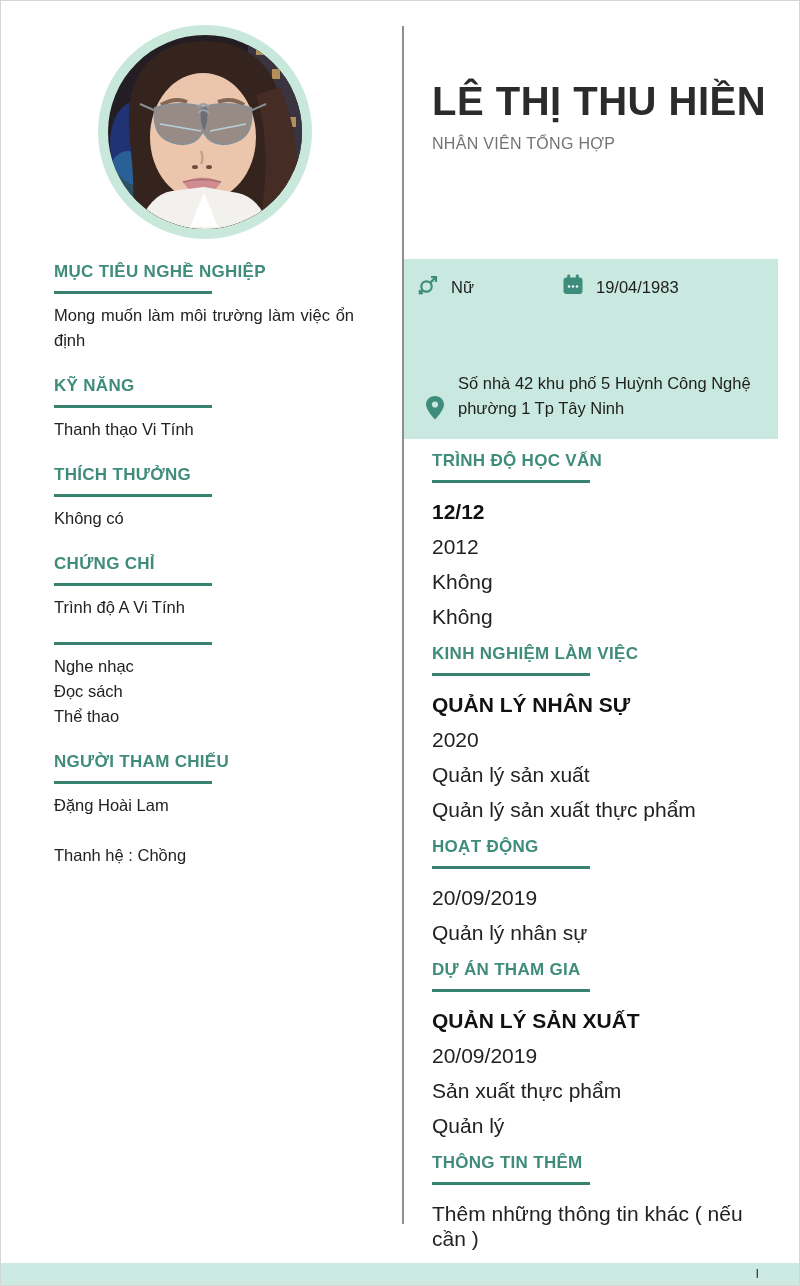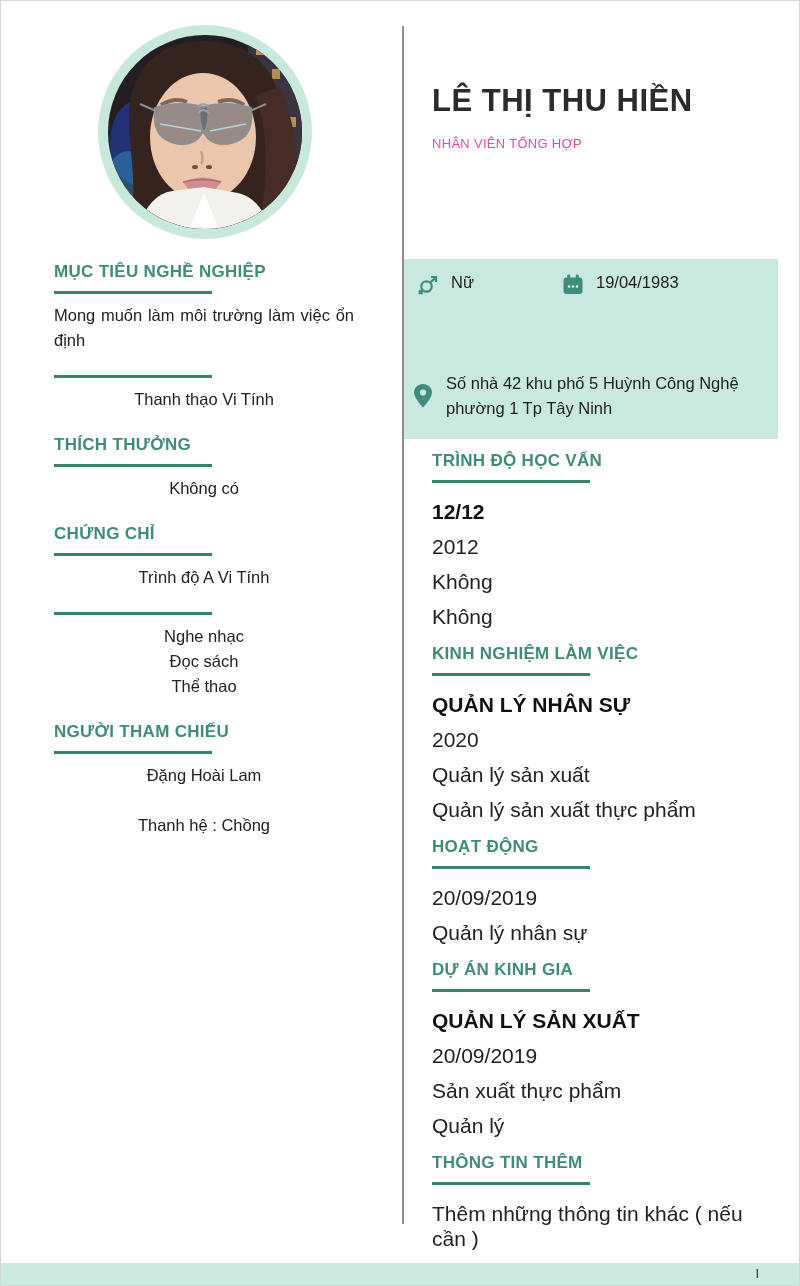--- a/index.html
+++ b/index.html
@@ -15,35 +15,35 @@
 
   
   .left-col { position:absolute; left:0; top:0; width:401px; }
   .photo-wrap { margin:24px 0 0 97px; width:214px; height:214px; }
   .left-content { margin:22px 48px 0 53px; }
 
   .sec-heading { font-size:17px; font-weight:bold; color:#3f8c7a; letter-spacing:.3px; line-height:22px; }
   .sec-underline { width:158px; height:3px; background:#37836f; margin-top:8px; }
   .mt-sec { margin-top:22px; }
 
-  .body-text { font-size:16.5px; line-height:25px; color:#222; margin-top:9px;text-align:center; }
+  .body-text { font-size:16.5px; line-height:25px; color:#222; margin-top:9px; }
   .justify { text-align:justify; }
   .ref-gap { margin-top:25px; }
 
   
   .right-col { position:absolute; left:403px; top:0; width:374px; }
-  .person-name { margin:84px 0 0 28px; font-size:31px; font-weight:bold; color:#2b2b2b; letter-spacing:.5px; line-height:32px; }
-  .person-title { margin:16px 0 0 28px; font-size:13px; color:#ec4899; line-height:22px; letter-spacing:.3px; }
+  .person-name { margin:84px 0 0 28px; font-size:40px; font-weight:bold; color:#2b2b2b; letter-spacing:.5px; line-height:32px; }
+  .person-title { margin:16px 0 0 28px; font-size:16px; color:#737373; line-height:22px; letter-spacing:.3px; }
 
   .info-box { margin-top:104px; width:374px; height:180px; background:#c9e8df; position:relative; }
   .info-row1 { position:absolute; left:12px; top:14px; display:flex; align-items:center; }
-  .info-cell { display:flex; align-items:flex-start; }
+  .info-cell { display:flex; align-items:flex-end; }
   .info-cell .txt { margin-left:11px; font-size:16.5px; color:#1e1e1e; }
   .cell-gender { width:145px; }
-  .info-row2 { position:absolute; left:8px; top:112px; display:flex; align-items:center; width:350px; }
+  .info-row2 { position:absolute; left:20px; top:112px; display:flex; align-items:flex-end; width:350px; }
   .info-row2 .txt { margin-left:12px; font-size:16.5px; line-height:25px; color:#1e1e1e; }
   .icon { flex:0 0 auto; display:inline-flex; }
 
   .right-sections { margin-left:28px; width:346px; }
   .r-first { margin-top:11px; }
   .r-next { margin-top:14px; }
   .entry { font-size:21px; line-height:25px; color:#222; margin-top:10px; }
   .entry-first { margin-top:16px; }
   .entry-bold { font-weight:bold; color:#111; }
 
@@ -112,20 +112,21 @@
 
     <div class="left-content">
 
       <div>
         <div class="sec-heading">MỤC TIÊU NGHỀ NGHIỆP</div>
         <div class="sec-underline"></div>
         <p class="body-text justify">Mong muốn làm môi trường làm việc ổn định</p>
       </div>
 
       <div class="mt-sec">
+        <div class="sec-heading">KỸ NĂNG</div>
         <div class="sec-underline"></div>
         <p class="body-text">Thanh thạo Vi Tính</p>
       </div>
 
       <div class="mt-sec">
         <div class="sec-heading">THÍCH THƯỞNG</div>
         <div class="sec-underline"></div>
         <p class="body-text">Không có</p>
       </div>
 
@@ -215,21 +216,21 @@
       </div>
 
       <div class="r-next">
         <div class="sec-heading">HOẠT ĐỘNG</div>
         <div class="sec-underline"></div>
         <div class="entry entry-first">20/09/2019</div>
         <div class="entry">Quản lý nhân sự</div>
       </div>
 
       <div class="r-next">
-        <div class="sec-heading">DỰ ÁN KINH GIA</div>
+        <div class="sec-heading">DỰ ÁN THAM GIA</div>
         <div class="sec-underline"></div>
         <div class="entry entry-first entry-bold">QUẢN LÝ SẢN XUẤT</div>
         <div class="entry">20/09/2019</div>
         <div class="entry">Sản xuất thực phẩm</div>
         <div class="entry">Quản lý</div>
       </div>
 
       <div class="r-next">
         <div class="sec-heading">THÔNG TIN THÊM</div>
         <div class="sec-underline"></div>

